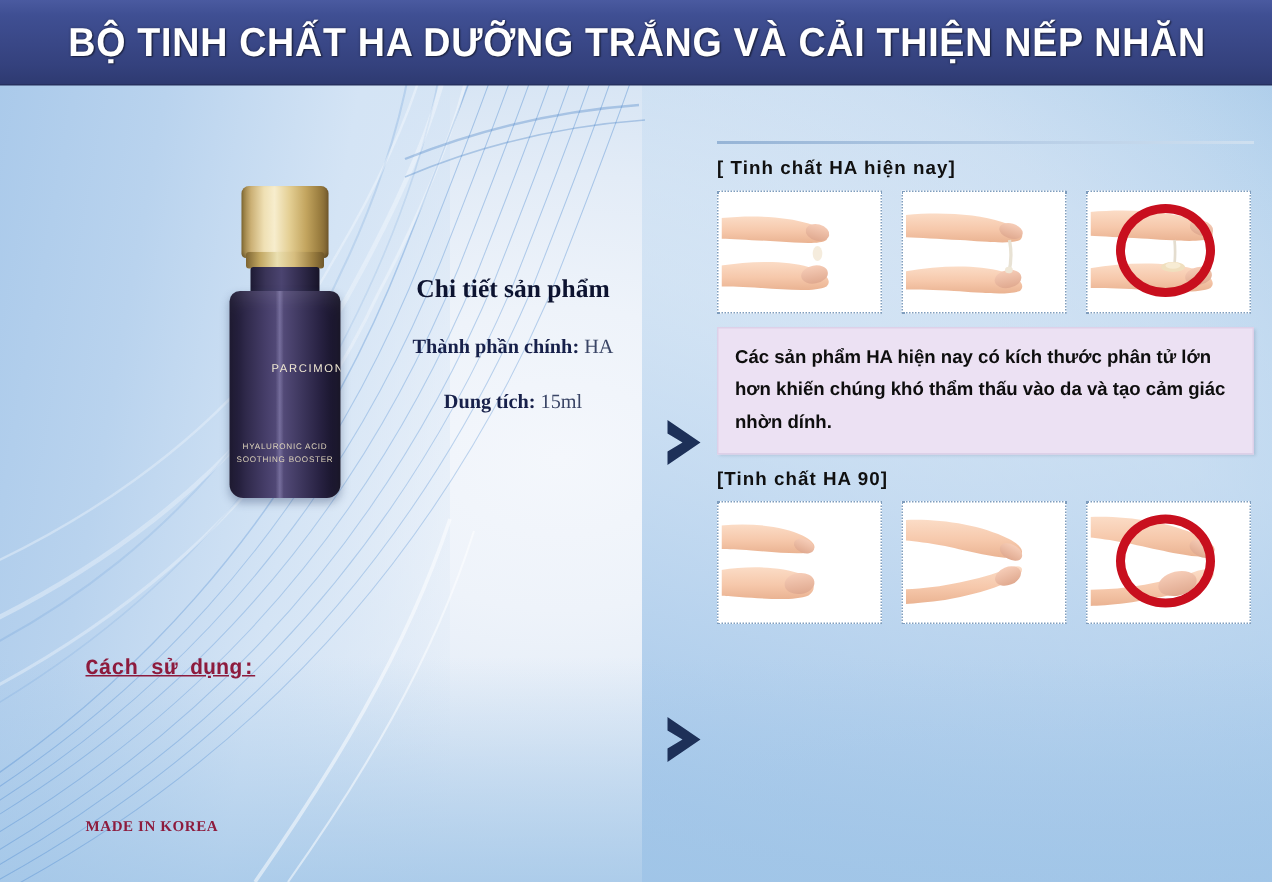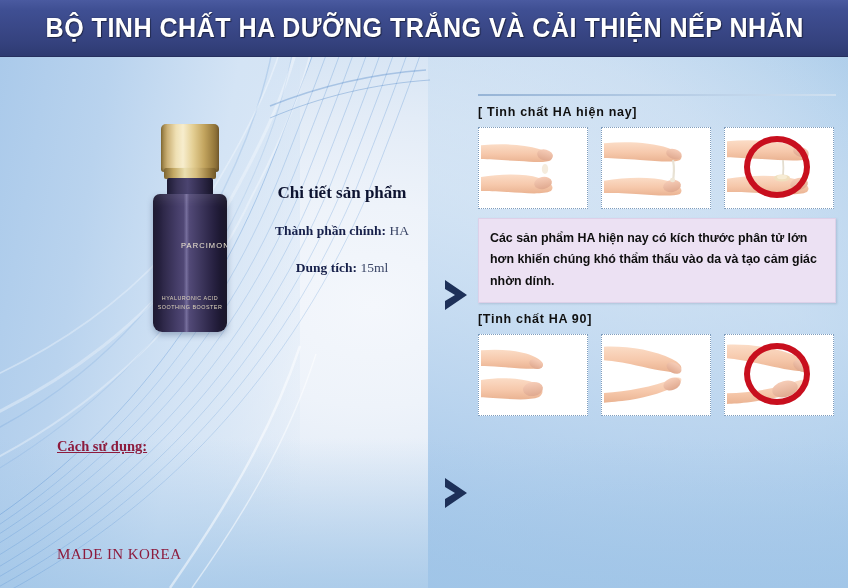--- a/index.html
+++ b/index.html
@@ -142,41 +142,41 @@
     margin-bottom: 20px;
   }
   .drow { font-size: 13.5px; margin-bottom: 21px; white-space: nowrap; }
   .drow b { font-weight: bold; color: #17204a; }
   .drow span { color: #3a4566; }
 
   .usage {
     position: absolute;
     left: 57px; top: 438px;
     width: 390px;
-    font-family: Liberation Serif, serif;
+    font-family: Liberation Mono, monospace;
   }
   .usage-title {
     color: #8d1b3d;
     font-weight: bold;
     font-size: 14.5px;
     text-decoration: underline;
     margin-bottom: 3px;
   }
   .usage-body {
     color: #17204a;
     font-size: 14px;
     line-height: 1.42;
   }
   .made {
     position: absolute;
     left: 57px; top: 546px;
     color: #8d1b3d;
     font-family: "Liberation Serif", serif;
-    font-weight: normal;
-    font-size: 15px;
+    font-weight: bold;
+    font-size: 10px;
     letter-spacing: .4px;
   }
 
   
   .chev { position: absolute; width: 34px; height: 38px; }
   .chev svg { display: block; }
   #chev1 { left: 441px; top: 276px; }
   #chev2 { left: 441px; top: 474px; }
 
   

